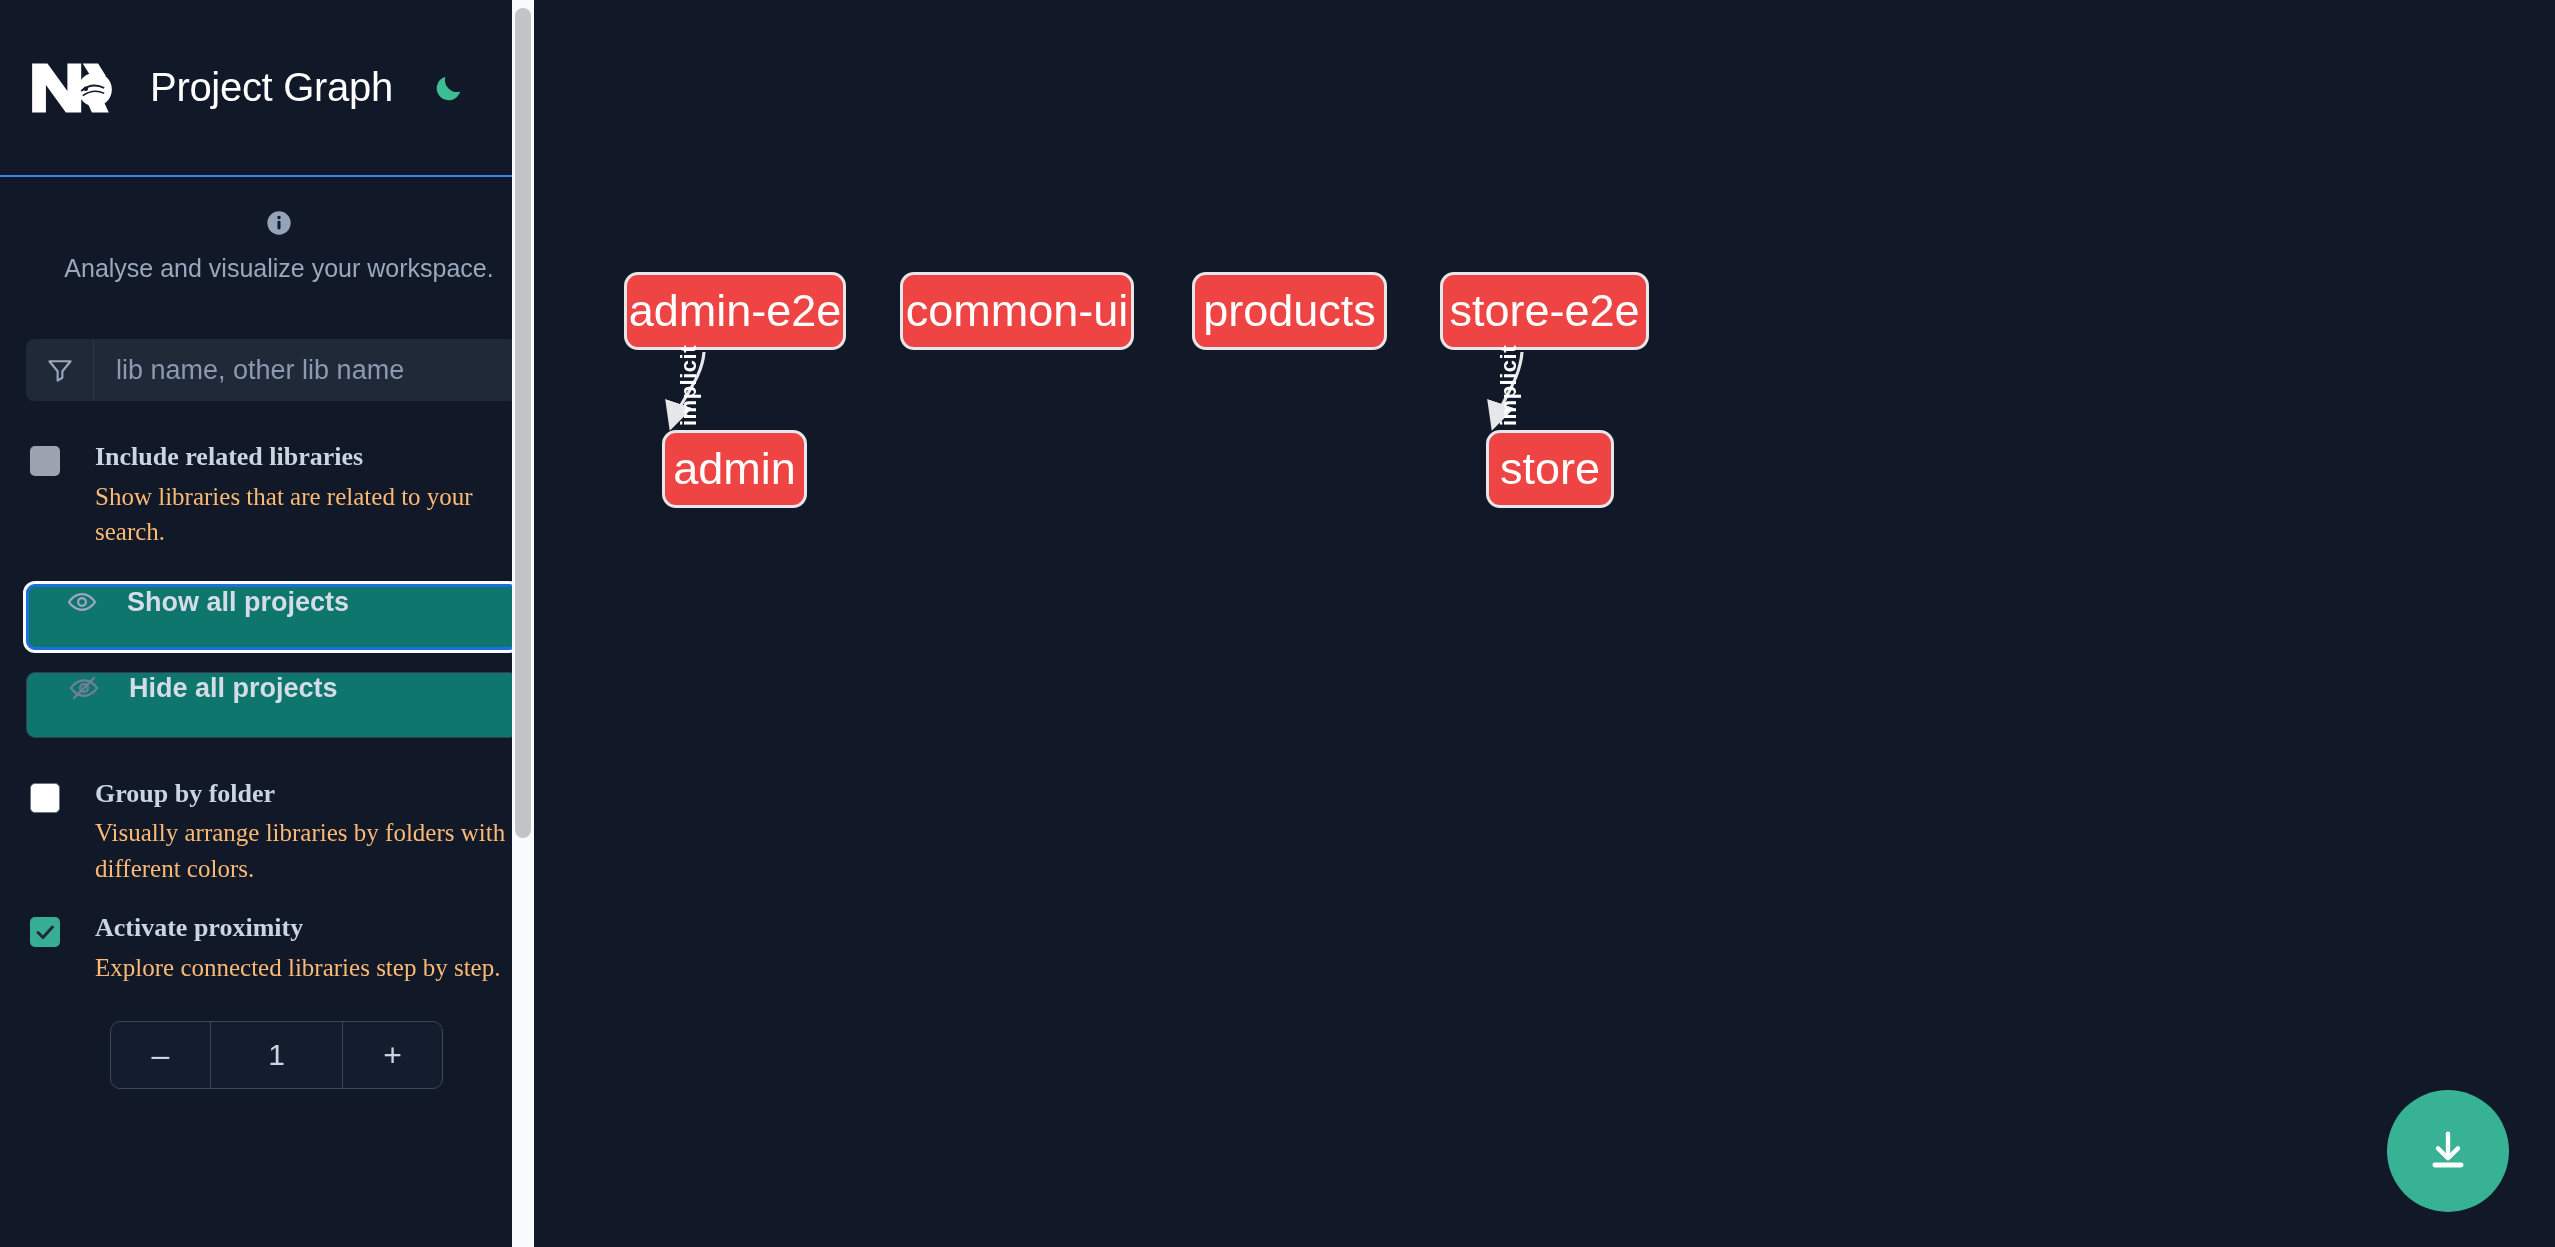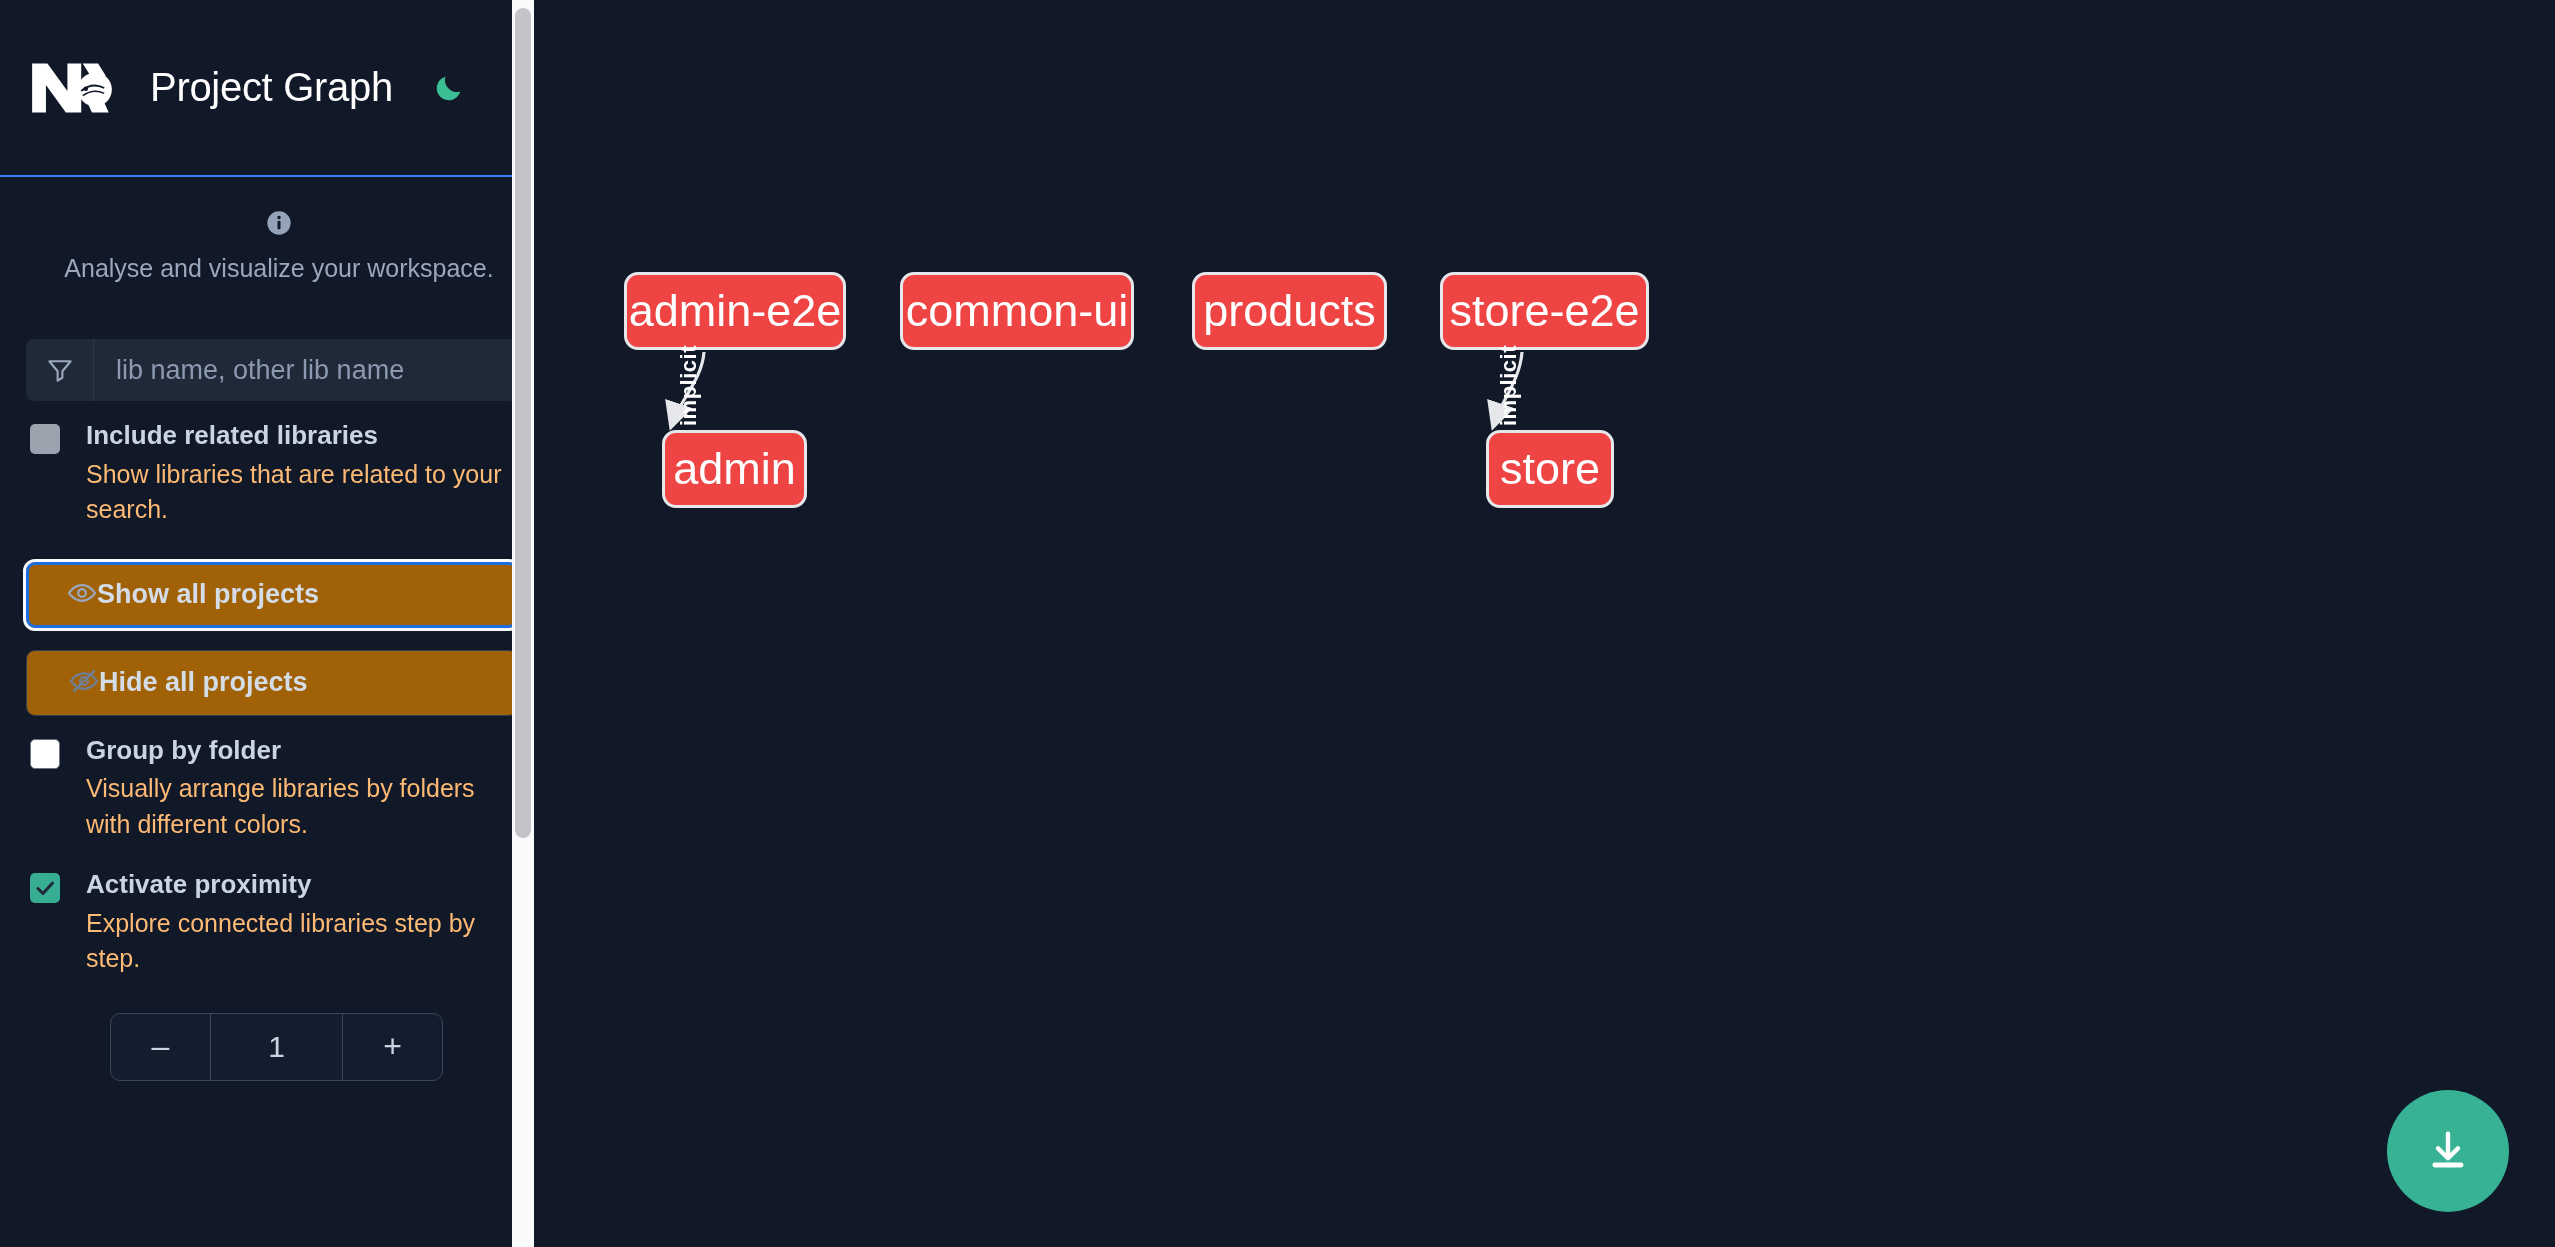--- a/index.html
+++ b/index.html
@@ -71,46 +71,47 @@
     height: 62px;
     background: transparent;
     border: none; outline: none;
     color: #cbd5e1;
     font-family: "Liberation Sans", sans-serif;
     font-size: 27px;
     padding-left: 22px;
   }
   .filter-input::placeholder { color: #8b9ab0; }
 
-  .check-block { padding: 18px 36px 0 30px; display: flex; gap: 26px; }
+  .check-block { padding: 40px 36px 0 30px; display: flex; gap: 35px; font-family: Liberation Serif, serif; }
   .check-block.tight { padding-top: 26px; }
   .cb {
     width: 30px; height: 30px;
     border-radius: 5px;
     flex: 0 0 30px;
     margin-top: 5px;
     position: relative;
   }
   .cb-disabled { background: #9ca3af; }
   .cb-empty { background: #ffffff; border: 1px solid #6b7280; }
   .cb-checked { background: #37ad93; display: flex; align-items: center; justify-content: center; }
   .cb-body { flex: 1; }
   .cb-title { color: #cbd5e1; font-size: 26px; font-weight: bold; line-height: 1.25; }
   .cb-desc { color: #fdba74; font-size: 25px; line-height: 1.42; margin-top: 5px; max-width: 470px; }
 
   .btn-wrap { padding: 34px 36px 0 26px; }
   .btn-wrap.second { padding-top: 22px; }
   .nxbtn {
     height: 66px;
     width: 100%;
-    background: #a16207;
+    background: #0f766e;
     border: 1px solid #313e53;
     border-radius: 9px;
-    display: flex; align-items: center;
+    display: flex; 
     padding-left: 42px;
+    gap: 30px;
     cursor: pointer;
   }
   .nxbtn.focused {
     border: 3px solid #1d6fe0;
     outline: 3px solid #f8fafc;
     outline-offset: 0px;
     padding-left: 38px;
   }
   .nxbtn-label { color: #d4dce8; font-size: 27px; font-weight: bold; }
 

